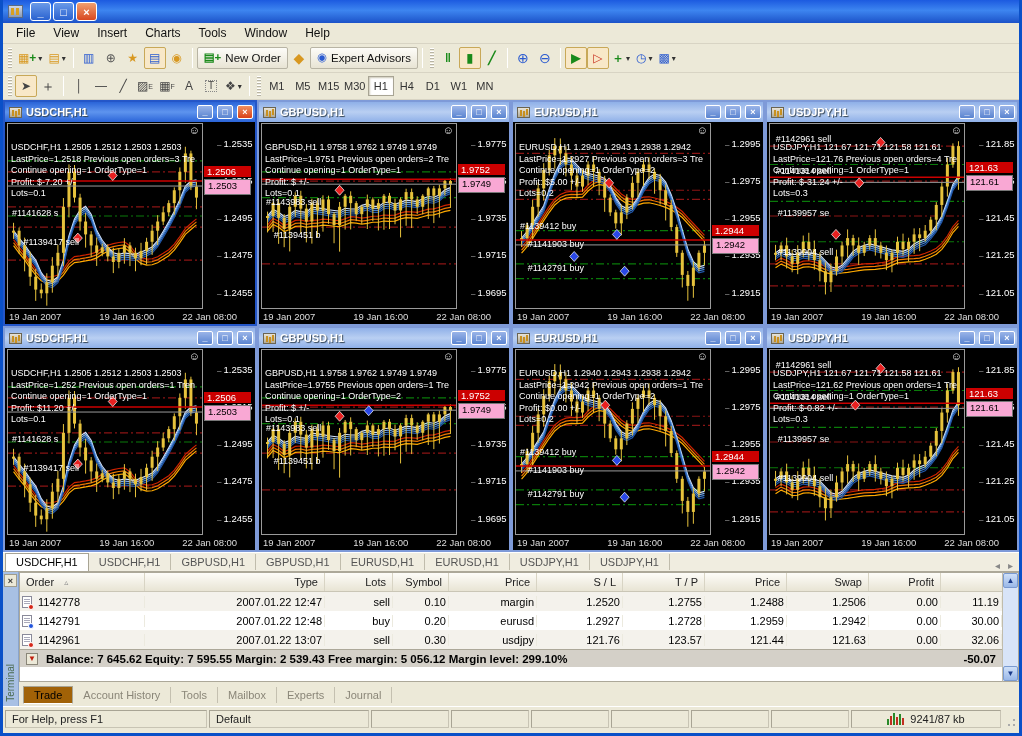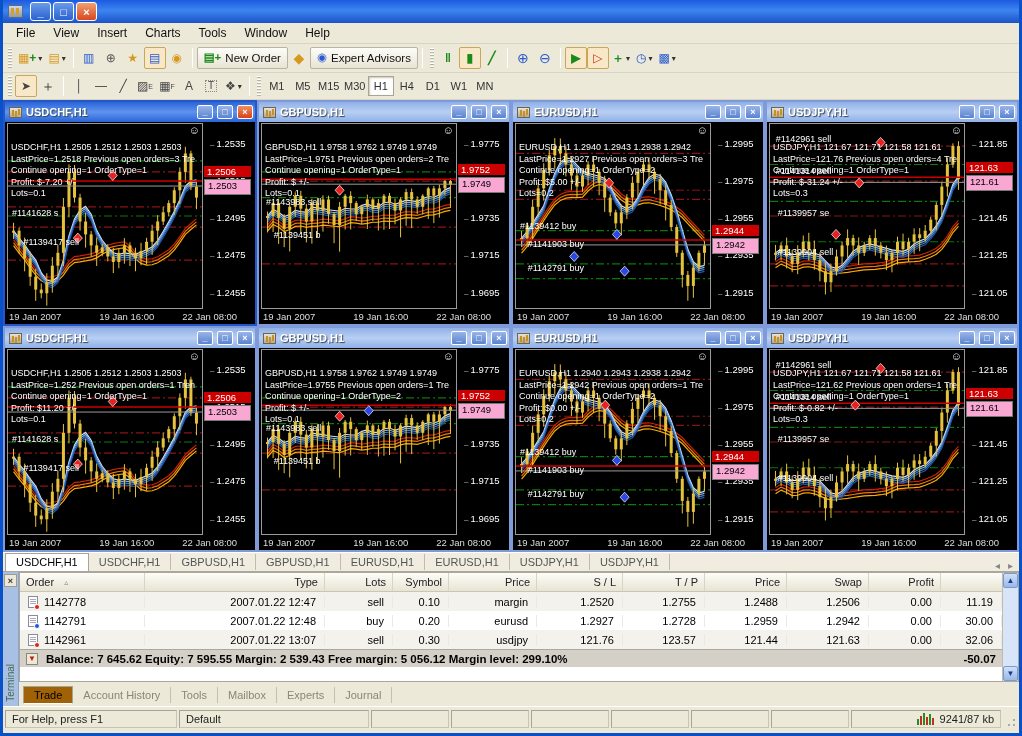--- a/index.html
+++ b/index.html
@@ -47,21 +47,21 @@
   .cw-name { color:#fff; font-size:11px; font-weight:bold; flex:1; text-shadow:1px 1px 1px #345; white-space:nowrap; overflow:hidden; }
   .cwb { width:16px; height:14px; border:1px solid #fff; border-radius:2px; background:linear-gradient(#9ab4e8,#5a84d0); color:#fff; font-size:9px; font-weight:bold; display:flex; align-items:center; justify-content:center; flex:none; }
   .cw.active .cwb.cls { background:linear-gradient(#f09060,#d84018); }
   .cw-body { flex:1; display:flex; flex-direction:column; padding:1px 2px 0 2px; min-height:0; }
   .cw-main { flex:1; display:flex; min-height:0; }
   .plot { position:relative; flex:1; border:1px solid #9a9a9a; overflow:hidden; }
   .plot svg { position:absolute; inset:0; width:100%; height:100%; }
   .ovl { position:absolute; top:18px; left:3px; font-size:9px; line-height:11.5px; color:#fff; white-space:nowrap; pointer-events:none; z-index:3; }
   .smiley { position:absolute; top:0; right:2px; color:#e8e8e8; font-size:11px; z-index:3; }
   .axis { width:50px; flex:none; position:relative; color:#fff; font-size:9.5px; }
-  .ax { position:absolute; left:7px; }
+  .ax { position:absolute; left:14px; }
   .ax::before { content:"\2013"; color:#bbb; margin-right:2px; font-size:8px; }
   .a0{top:8%} .a1{top:28%} .a2{top:48%} .a3{top:68%} .a4{top:88%}
   .px-red { position:absolute; left:1px; right:2px; background:#cc0000; color:#fff; font-size:9.5px; padding:0 1px 0 3px; z-index:2; }
   .px-box { position:absolute; left:1px; right:2px; background:#f9a8d4; color:#000; font-size:9.5px; padding:0 1px 3px 3px; border:1px solid #777; z-index:2; }
   .times { height:15px; flex:none; display:flex; color:#ddd; font-size:9.5px; padding-left:2px; align-items:center; }
   .times span:nth-child(1){ width:37%; } .times span:nth-child(2){ width:34%; } .times span:nth-child(3){ flex:1; }
 
   
   .wtabs { height:20px; flex:none; background:#f0ede0; border-top:1px solid #fff; border-bottom:1px solid #aca899; display:flex; align-items:flex-end; padding:0 2px; }
   .wtab { font-size:11px; color:#555; padding:2px 10px; border-right:1px solid #c0bcac; margin-bottom:1px; white-space:nowrap; }
@@ -76,41 +76,41 @@
   .term-main { flex:1; display:flex; flex-direction:column; min-width:0; }
   .term-content { flex:1; display:flex; min-height:0; }
   .term-table { flex:1; display:flex; flex-direction:column; background:#fff; border:1px solid #aca899; border-right:none; min-width:0; }
   .tgrid { display:grid; grid-template-columns:125px 180px 68px 56px 88px 86px 82px 82px 82px 72px 1fr; align-items:center; }
   .thead { height:19px; flex:none; background:linear-gradient(#fdfcf8,#e8e4d4); border-bottom:1px solid #cac6b6; font-size:11px; color:#222; }
   .thead > div { padding:0 6px; border-right:1px solid #d8d4c4; height:100%; display:flex; align-items:center; justify-content:flex-end; }
   .thead > div:first-child { justify-content:flex-start; }
   .sort-ico { font-size:8px; color:#888; margin-left:10px; }
   .trow { height:19px; flex:none; font-size:11px; color:#000; background:#f4f2ec; }
   .trow:nth-child(odd) { background:#fff; }
-  .trow > div { padding:0 8px; text-align:right; border-right:1px solid #eceadf; }
+  .trow > div { padding:0 2px; text-align:right; border-right:1px solid #eceadf; }
   .trow > .c-order { text-align:left; display:flex; align-items:center; gap:6px; }
   .doc-ico { width:10px; height:12px; background:#fff; border:1px solid #8a8a9a; position:relative; flex:none; }
   .doc-ico::before { content:""; position:absolute; left:1px; top:2px; right:1px; height:1px; background:#aab; box-shadow:0 2px 0 #aab, 0 4px 0 #aab; }
   .doc-dot { position:absolute; right:-3px; bottom:-3px; width:6px; height:6px; border-radius:50%; border:1px solid #fff; }
   .balance-row { height:18px; flex:none; background:#d4d0c8; border-top:1px solid #aca899; display:flex; align-items:center; font-size:11.5px; font-weight:bold; padding:0 6px; gap:8px; }
   .bal-ico { width:12px; height:12px; background:#ece9d8; border:1px solid #8a8678; color:#c02010; font-size:8px; display:flex; align-items:center; justify-content:center; flex:none; }
   .bal-profit { margin-left:auto; }
   .term-scroll { width:17px; flex:none; background:#d8e4f8; border:1px solid #aca899; border-left:1px solid #c0bcac; display:flex; flex-direction:column; justify-content:space-between; align-items:center; }
   .scr-btn { width:15px; height:15px; background:linear-gradient(#cfe0f8,#9ab8e8); border:1px solid #7a9ad0; border-radius:2px; color:#1a3a8a; font-size:8px; display:flex; align-items:center; justify-content:center; }
   .term-tabs { height:24px; flex:none; background:#ece9d8; display:flex; align-items:center; padding:2px 4px 0 4px; font-size:11px; }
   .ttab { color:#8a8678; padding:2px 10px; border-right:1px solid #c4c0b0; }
   .ttab.active { background:#a16207; border:1px solid #a8a494; border-bottom:1px solid #fff; color:#000; font-weight:normal; }
 
   
   .statusbar { height:24px; flex:none; background:#ece9d8; border-top:1px solid #fff; display:flex; align-items:center; padding:2px 2px; gap:2px; font-size:11px; color:#222; }
   .scell { height:18px; border:1px solid #c8c4b4; border-top-color:#a8a494; border-left-color:#a8a494; display:flex; align-items:center; padding:0 6px; background:#ece9d8; }
   .scell.help { flex:1; }
-  .scell.profile { width:190px; }
+  .scell.profile { width:160px; }
   .scell.empty { width:78px; }
-  .scell.traffic { width:150px; justify-content:flex-end; gap:6px; }
+  .scell.traffic { width:150px; justify-content:center; gap:6px; }
   .bars { display:flex; align-items:flex-end; gap:1px; height:12px; }
   .bars span { width:2px; display:inline-block; }
   .grip-corner { width:14px; height:18px; background:
      radial-gradient(circle at 11px 15px, #aaa 1.2px, transparent 1.5px),
      radial-gradient(circle at 11px 10px, #aaa 1.2px, transparent 1.5px),
      radial-gradient(circle at 6px 15px, #aaa 1.2px, transparent 1.5px); }
 </style>
 </head>
 <body>
 

